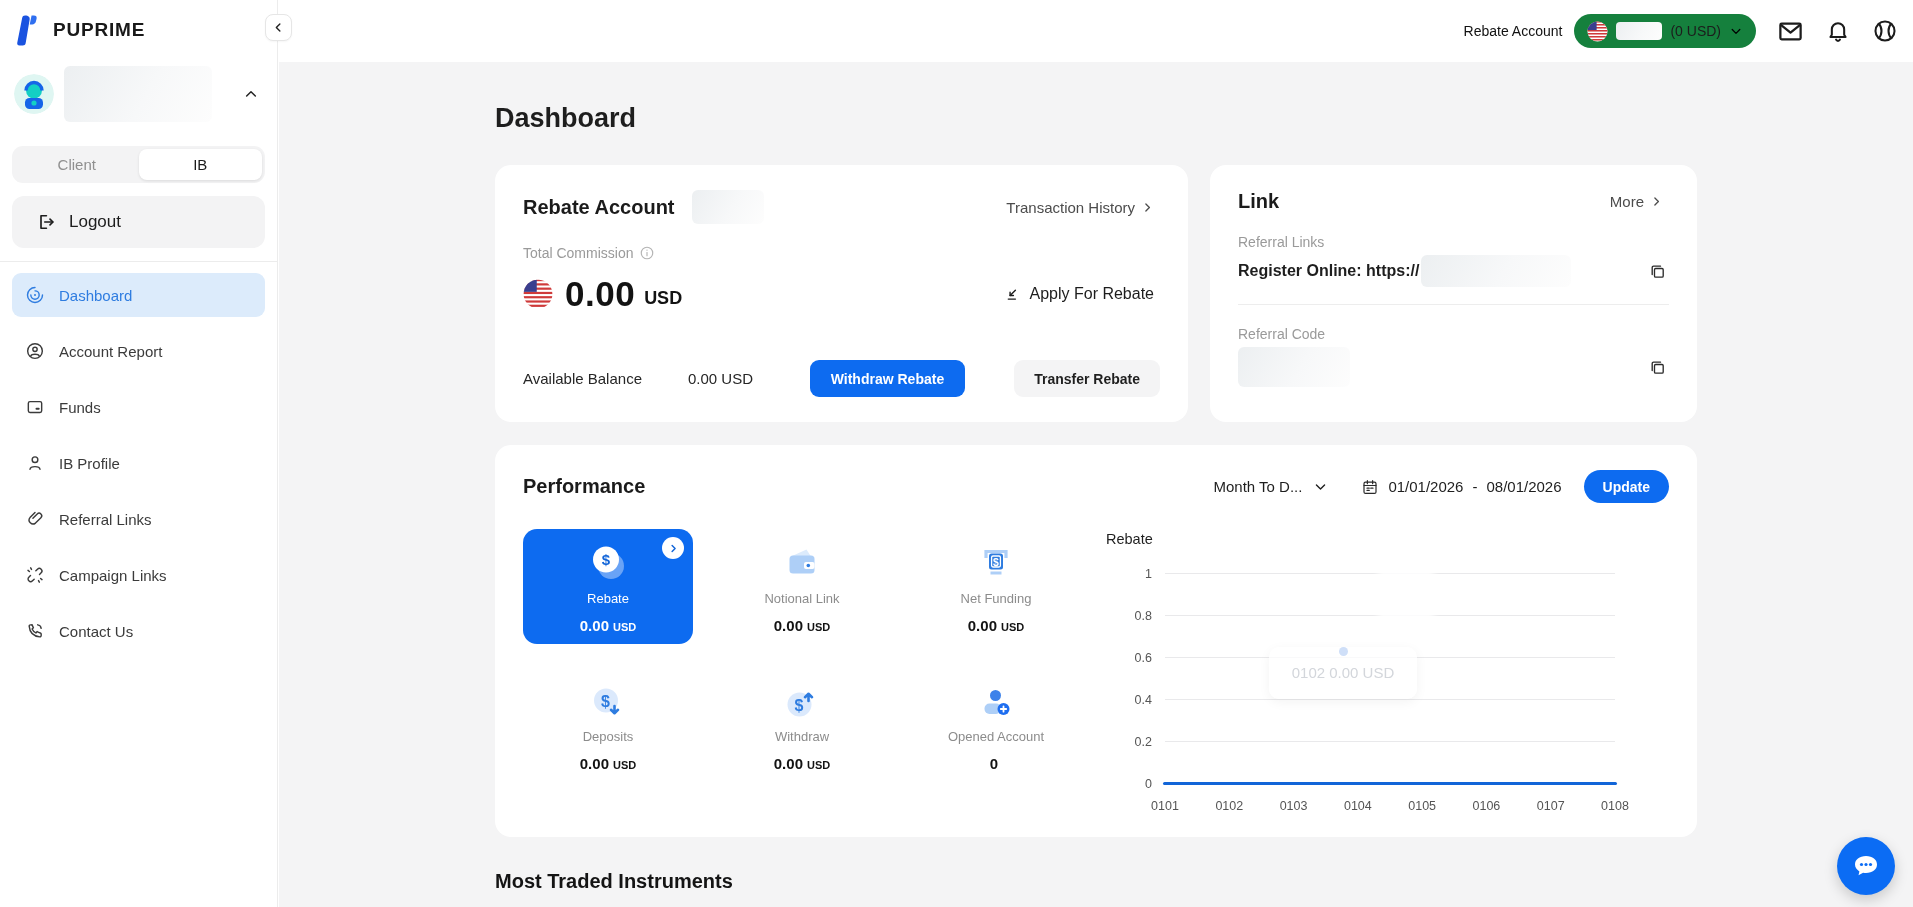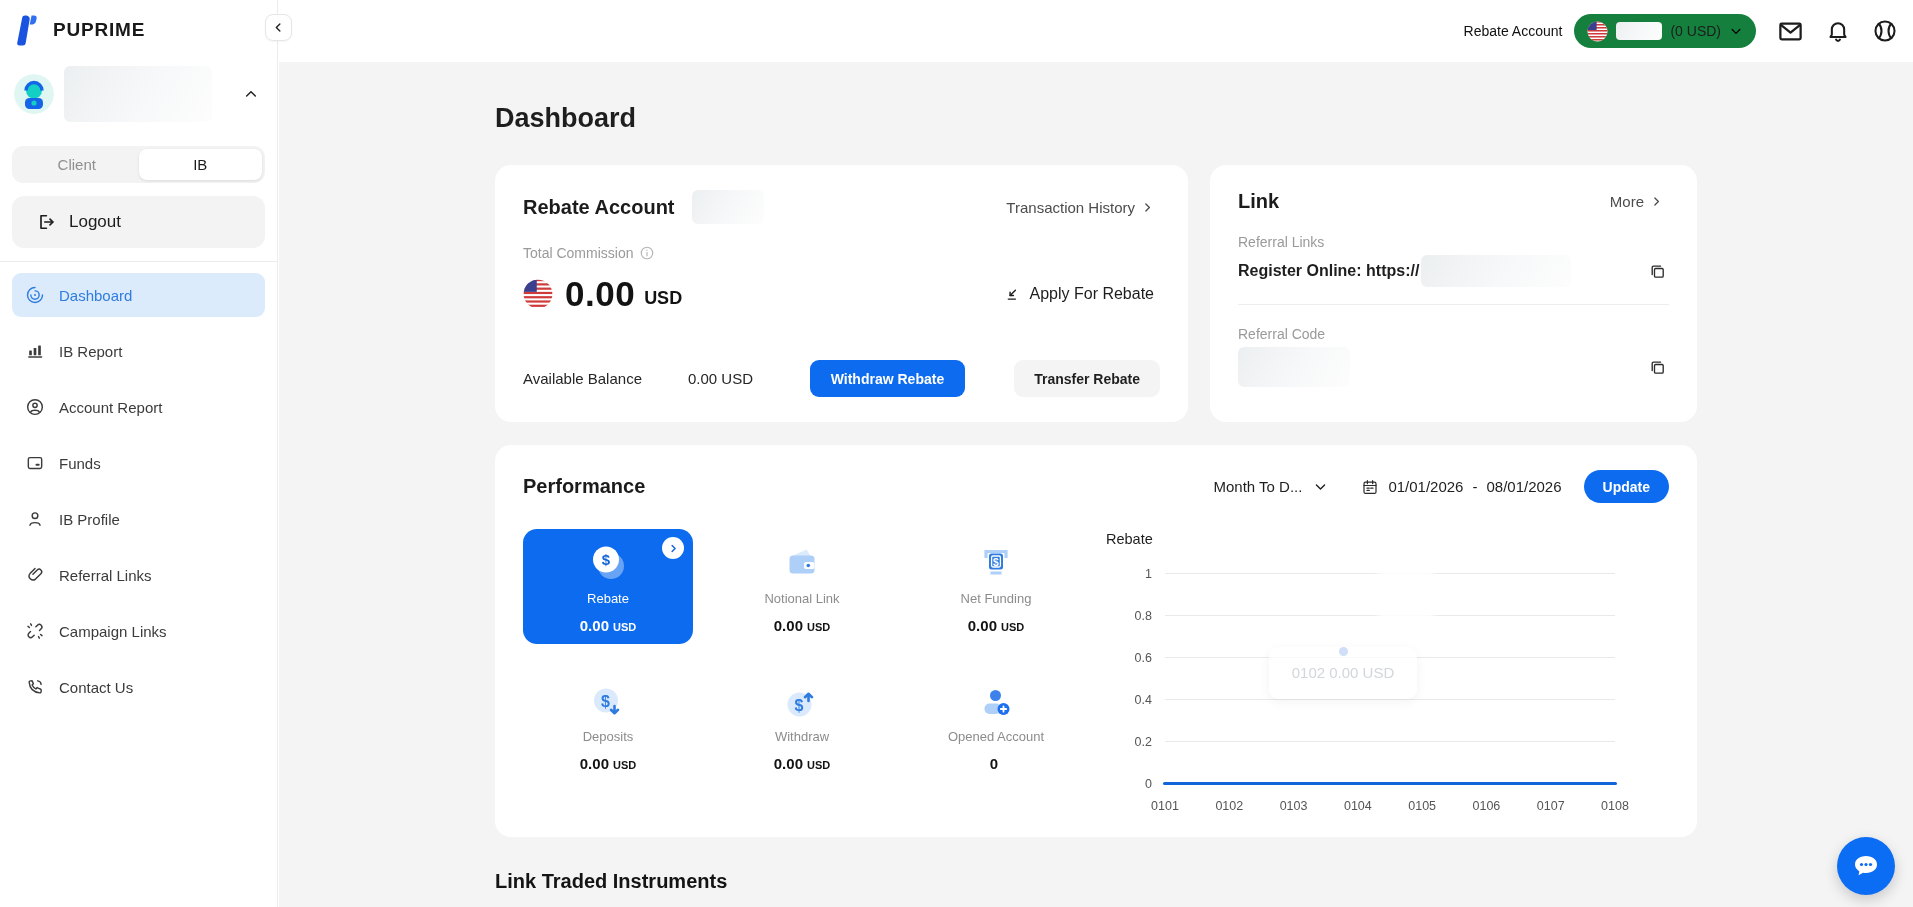--- a/index.html
+++ b/index.html
@@ -158,31 +158,20 @@
           <svg class="st" width="20" height="20" viewBox="0 0 24 24">
               <path d="M21 12a9 9 0 1 1-9-9"></path>
               <path d="M12 7a5 5 0 1 1-5 5"></path>
               <circle cx="12" cy="12" r="1.2" fill="currentColor" stroke="none"></circle>
             </svg>
         </span>
         <span>Dashboard</span>
       </div>
       <div class="menu-item">
         <span class="mi">
-          <svg width="20" height="20" viewBox="0 0 24 24" fill="currentColor">
-              <rect x="4" y="18.4" width="16.5" height="1.8" rx=".3"></rect>
-              <rect x="5" y="11.5" width="3.2" height="5.6" rx=".4"></rect>
-              <rect x="10.4" y="8.5" width="3.2" height="8.6" rx=".4"></rect>
-              <rect x="15.8" y="5.5" width="3.2" height="11.6" rx=".4"></rect>
-            </svg>
-        </span>
-        <span>IB Report</span>
-      </div>
-      <div class="menu-item">
-        <span class="mi">
           <svg class="st" width="20" height="20" viewBox="0 0 24 24">
               <circle cx="12" cy="12" r="8.8"></circle>
               <circle cx="12" cy="10" r="2.6"></circle>
               <path d="M6.9 18.1c1.1-2.9 9.1-2.9 10.2 0"></path>
             </svg>
         </span>
         <span>Account Report</span>
       </div>
       <div class="menu-item">
         <span class="mi">
@@ -555,21 +544,21 @@
               </div>
             <div class="blur-patch"></div>
             <div class="chart-tooltip" style="left:164px;top:118px;">
               <span class="tt-dot"></span>
               <span class="tt-text"><span>0102</span>&nbsp;<span>0.00 USD</span></span>
             </div>
           </div>
         </div>
       </section>
 
-      <h2 class="most-traded">Link Traded Instruments</h2>
+      <h2 class="most-traded">Most Traded Instruments</h2>
     </div>
   </main>
 
   <button class="chat-fab">
     <span style="display:flex;">
       <svg width="32" height="32" viewBox="0 0 32 32">
         <path d="M16 6c6.6 0 11 3.6 11 8.5S22.6 23 16 23c-1 0-2-.1-2.9-.3L8.5 25.2l.9-3.8C7 19.9 5 17.5 5 14.5 5 9.6 9.4 6 16 6z" fill="#fff"></path>
         <circle cx="11.5" cy="14.5" r="1.6" fill="#0b6cf4"></circle>
         <circle cx="16" cy="14.5" r="1.6" fill="#0b6cf4"></circle>
         <circle cx="20.5" cy="14.5" r="1.6" fill="#0b6cf4"></circle>

